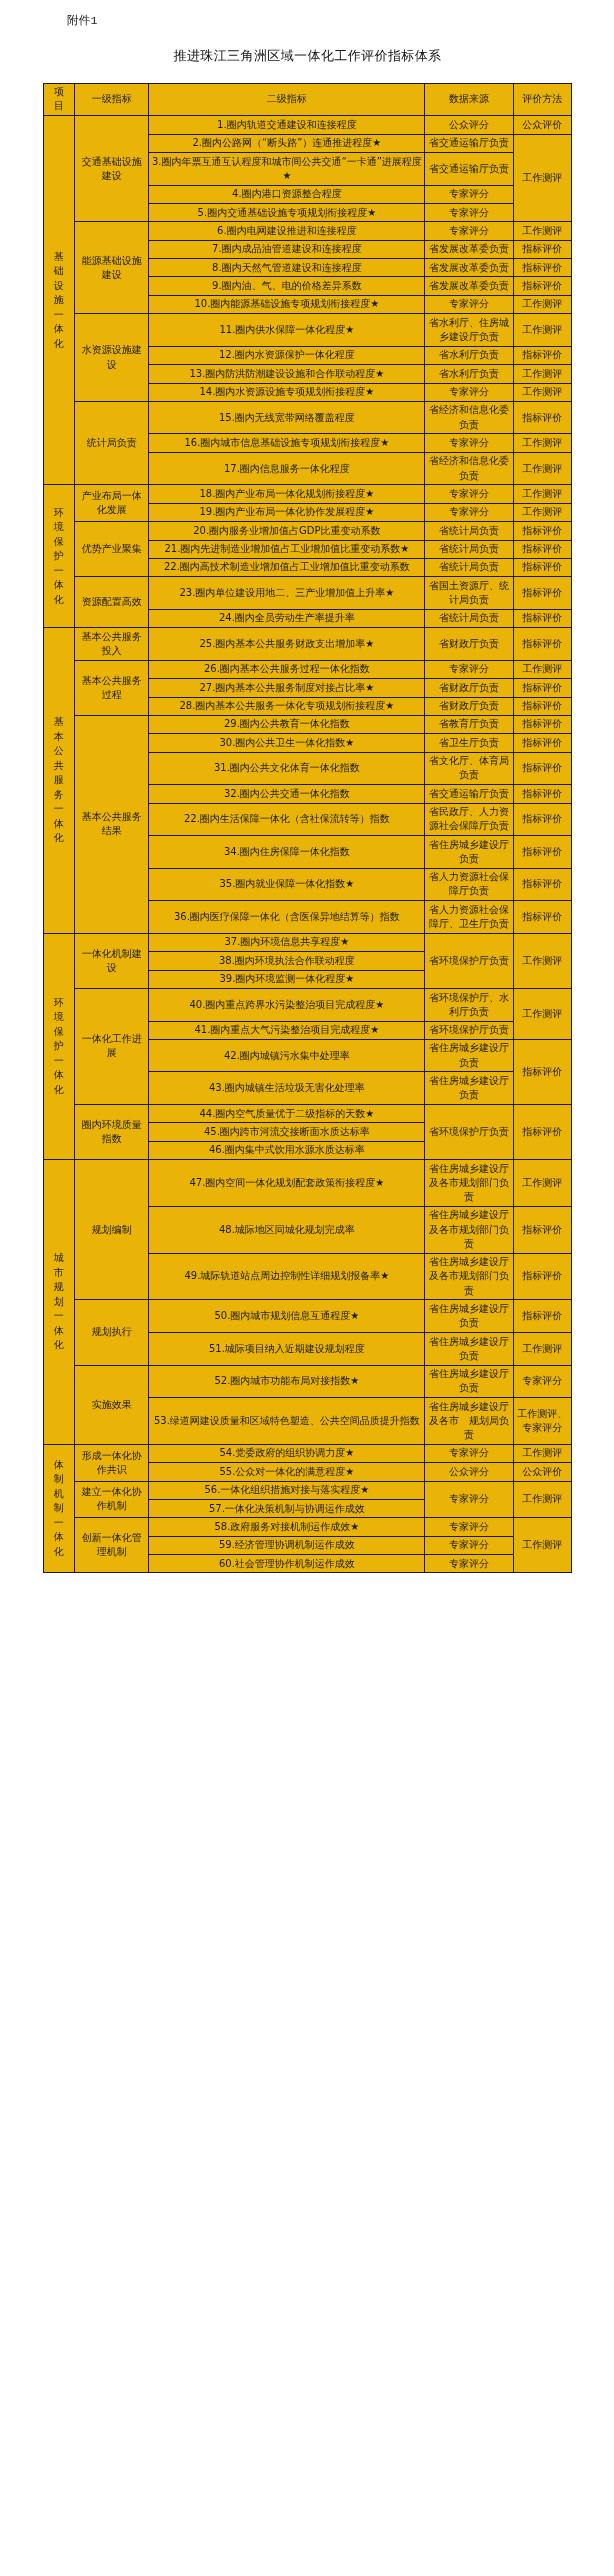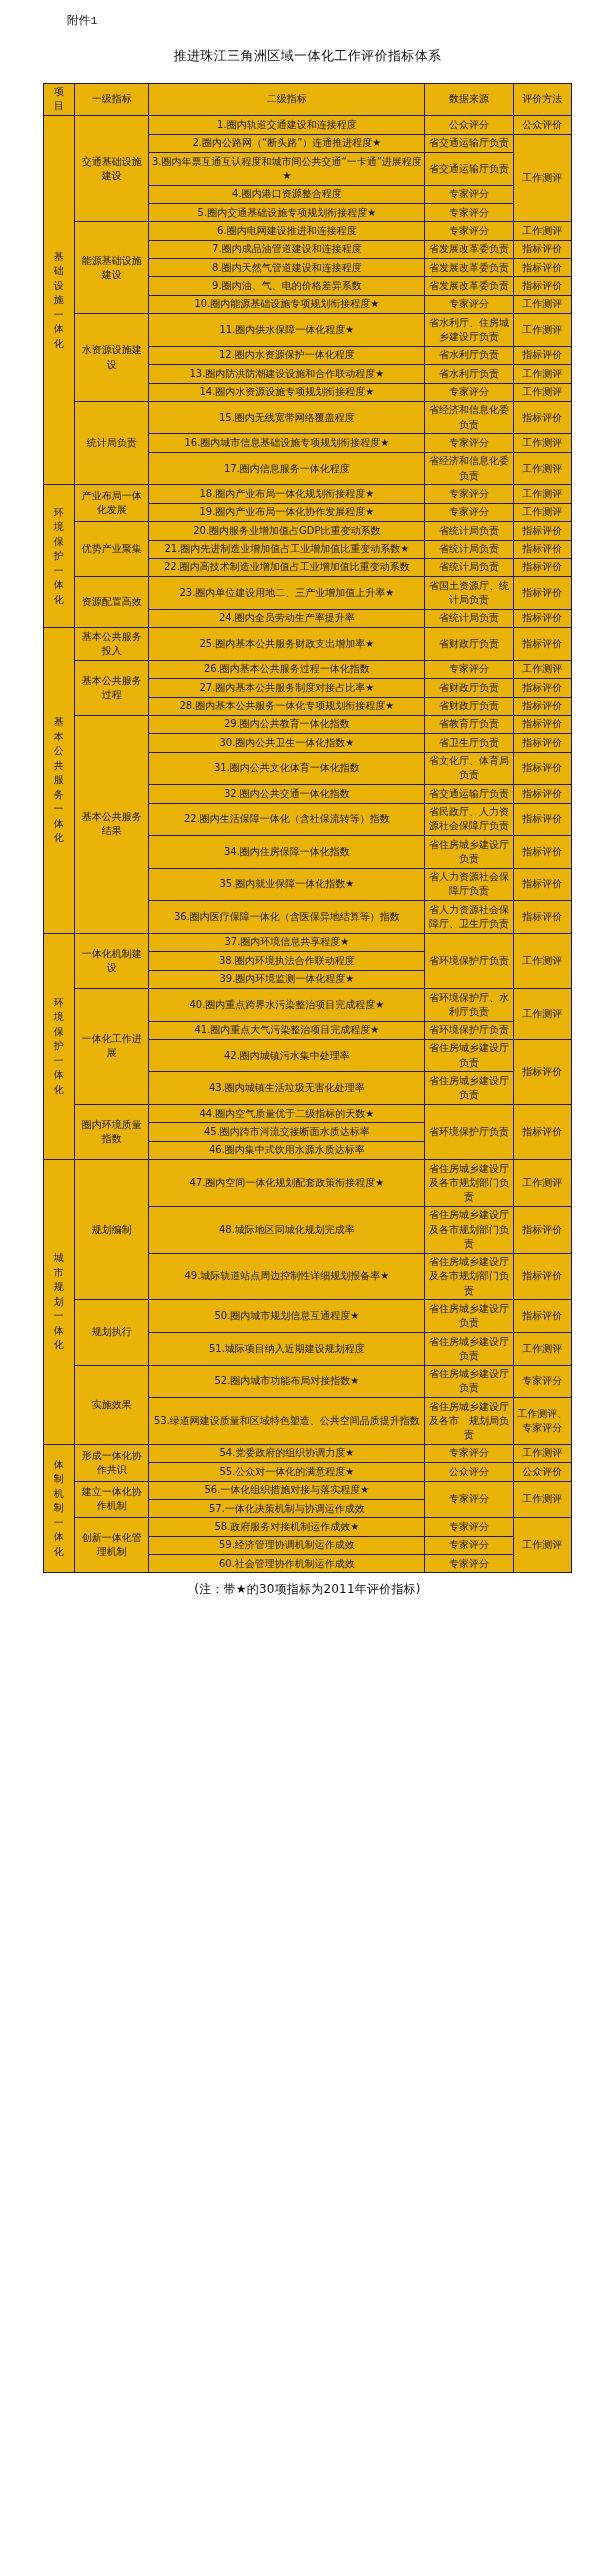--- a/index.html
+++ b/index.html
@@ -455,15 +455,14 @@
           <td class="l2 tight">59.经济管理协调机制运作成效</td>
           <td class="src tight">专家评分</td>
         </tr>
         <tr>
           <td class="l2 tight">60.社会管理协作机制运作成效</td>
           <td class="src tight">专家评分</td>
         </tr>
       </tbody>
   </table>
 
-  <div class="footnote">(注：带★的30项指标为2011年评价指标)</div>
 </div>
 
 
 </body></html>

